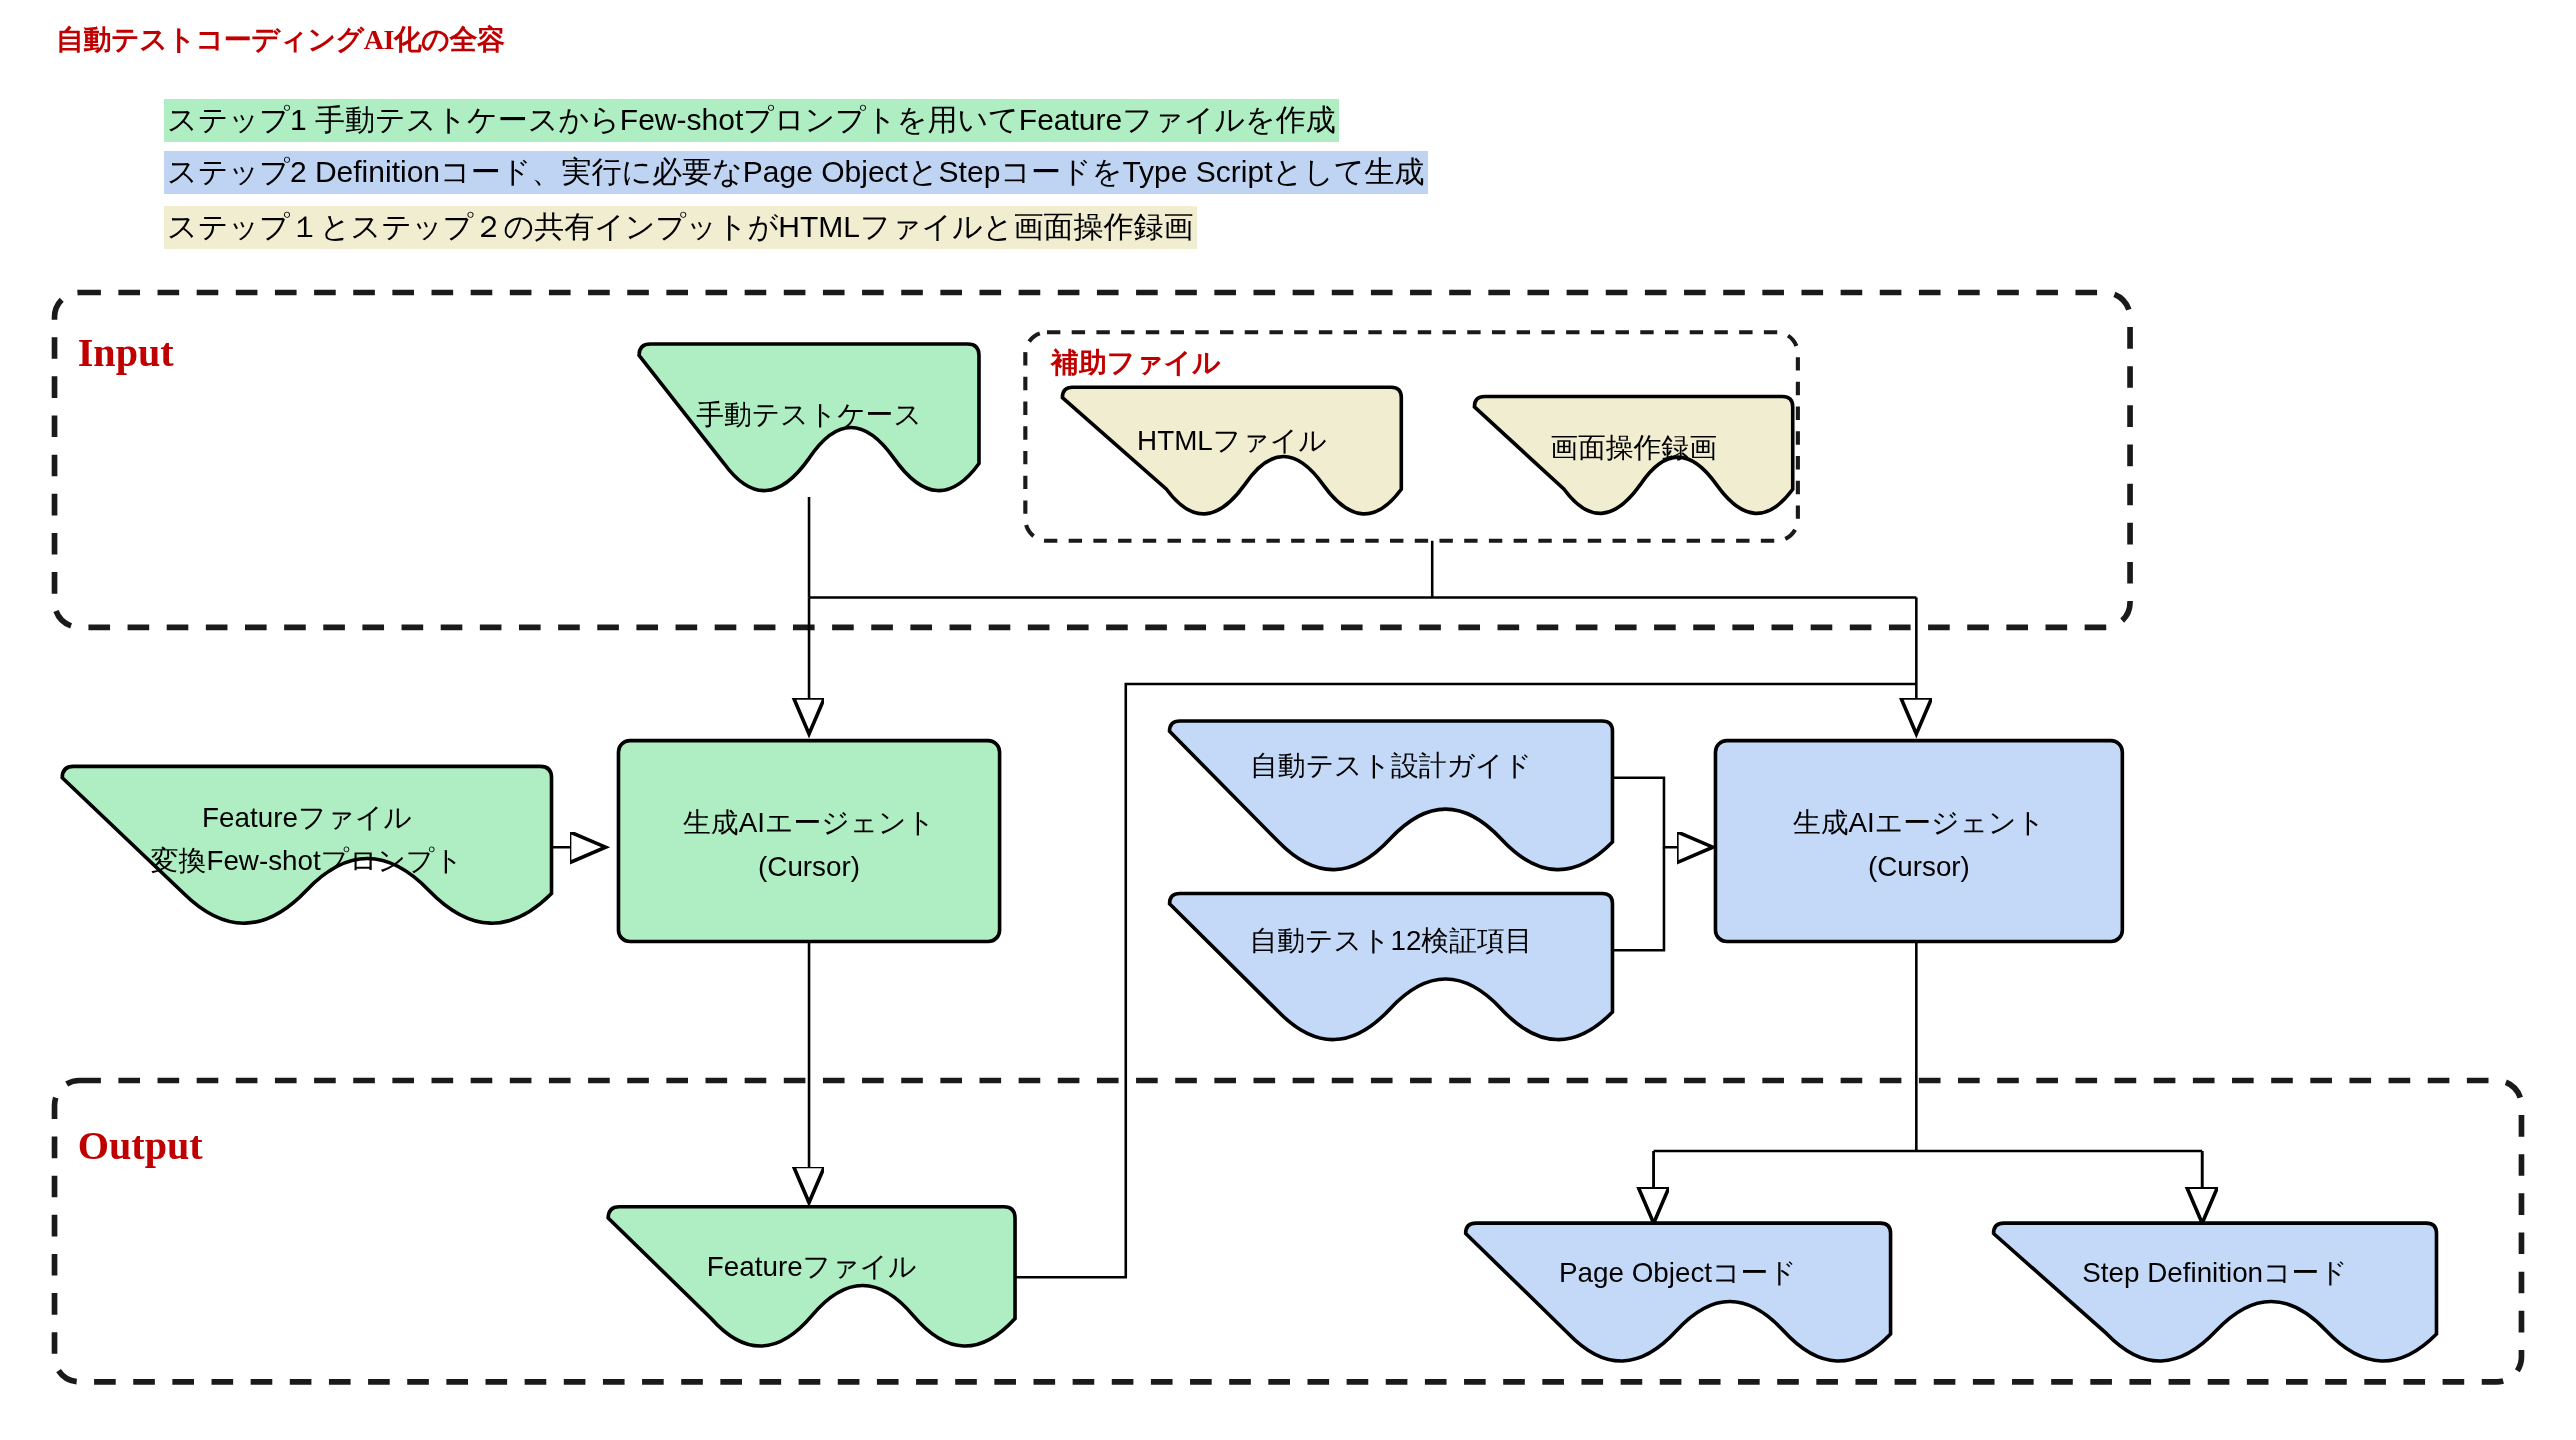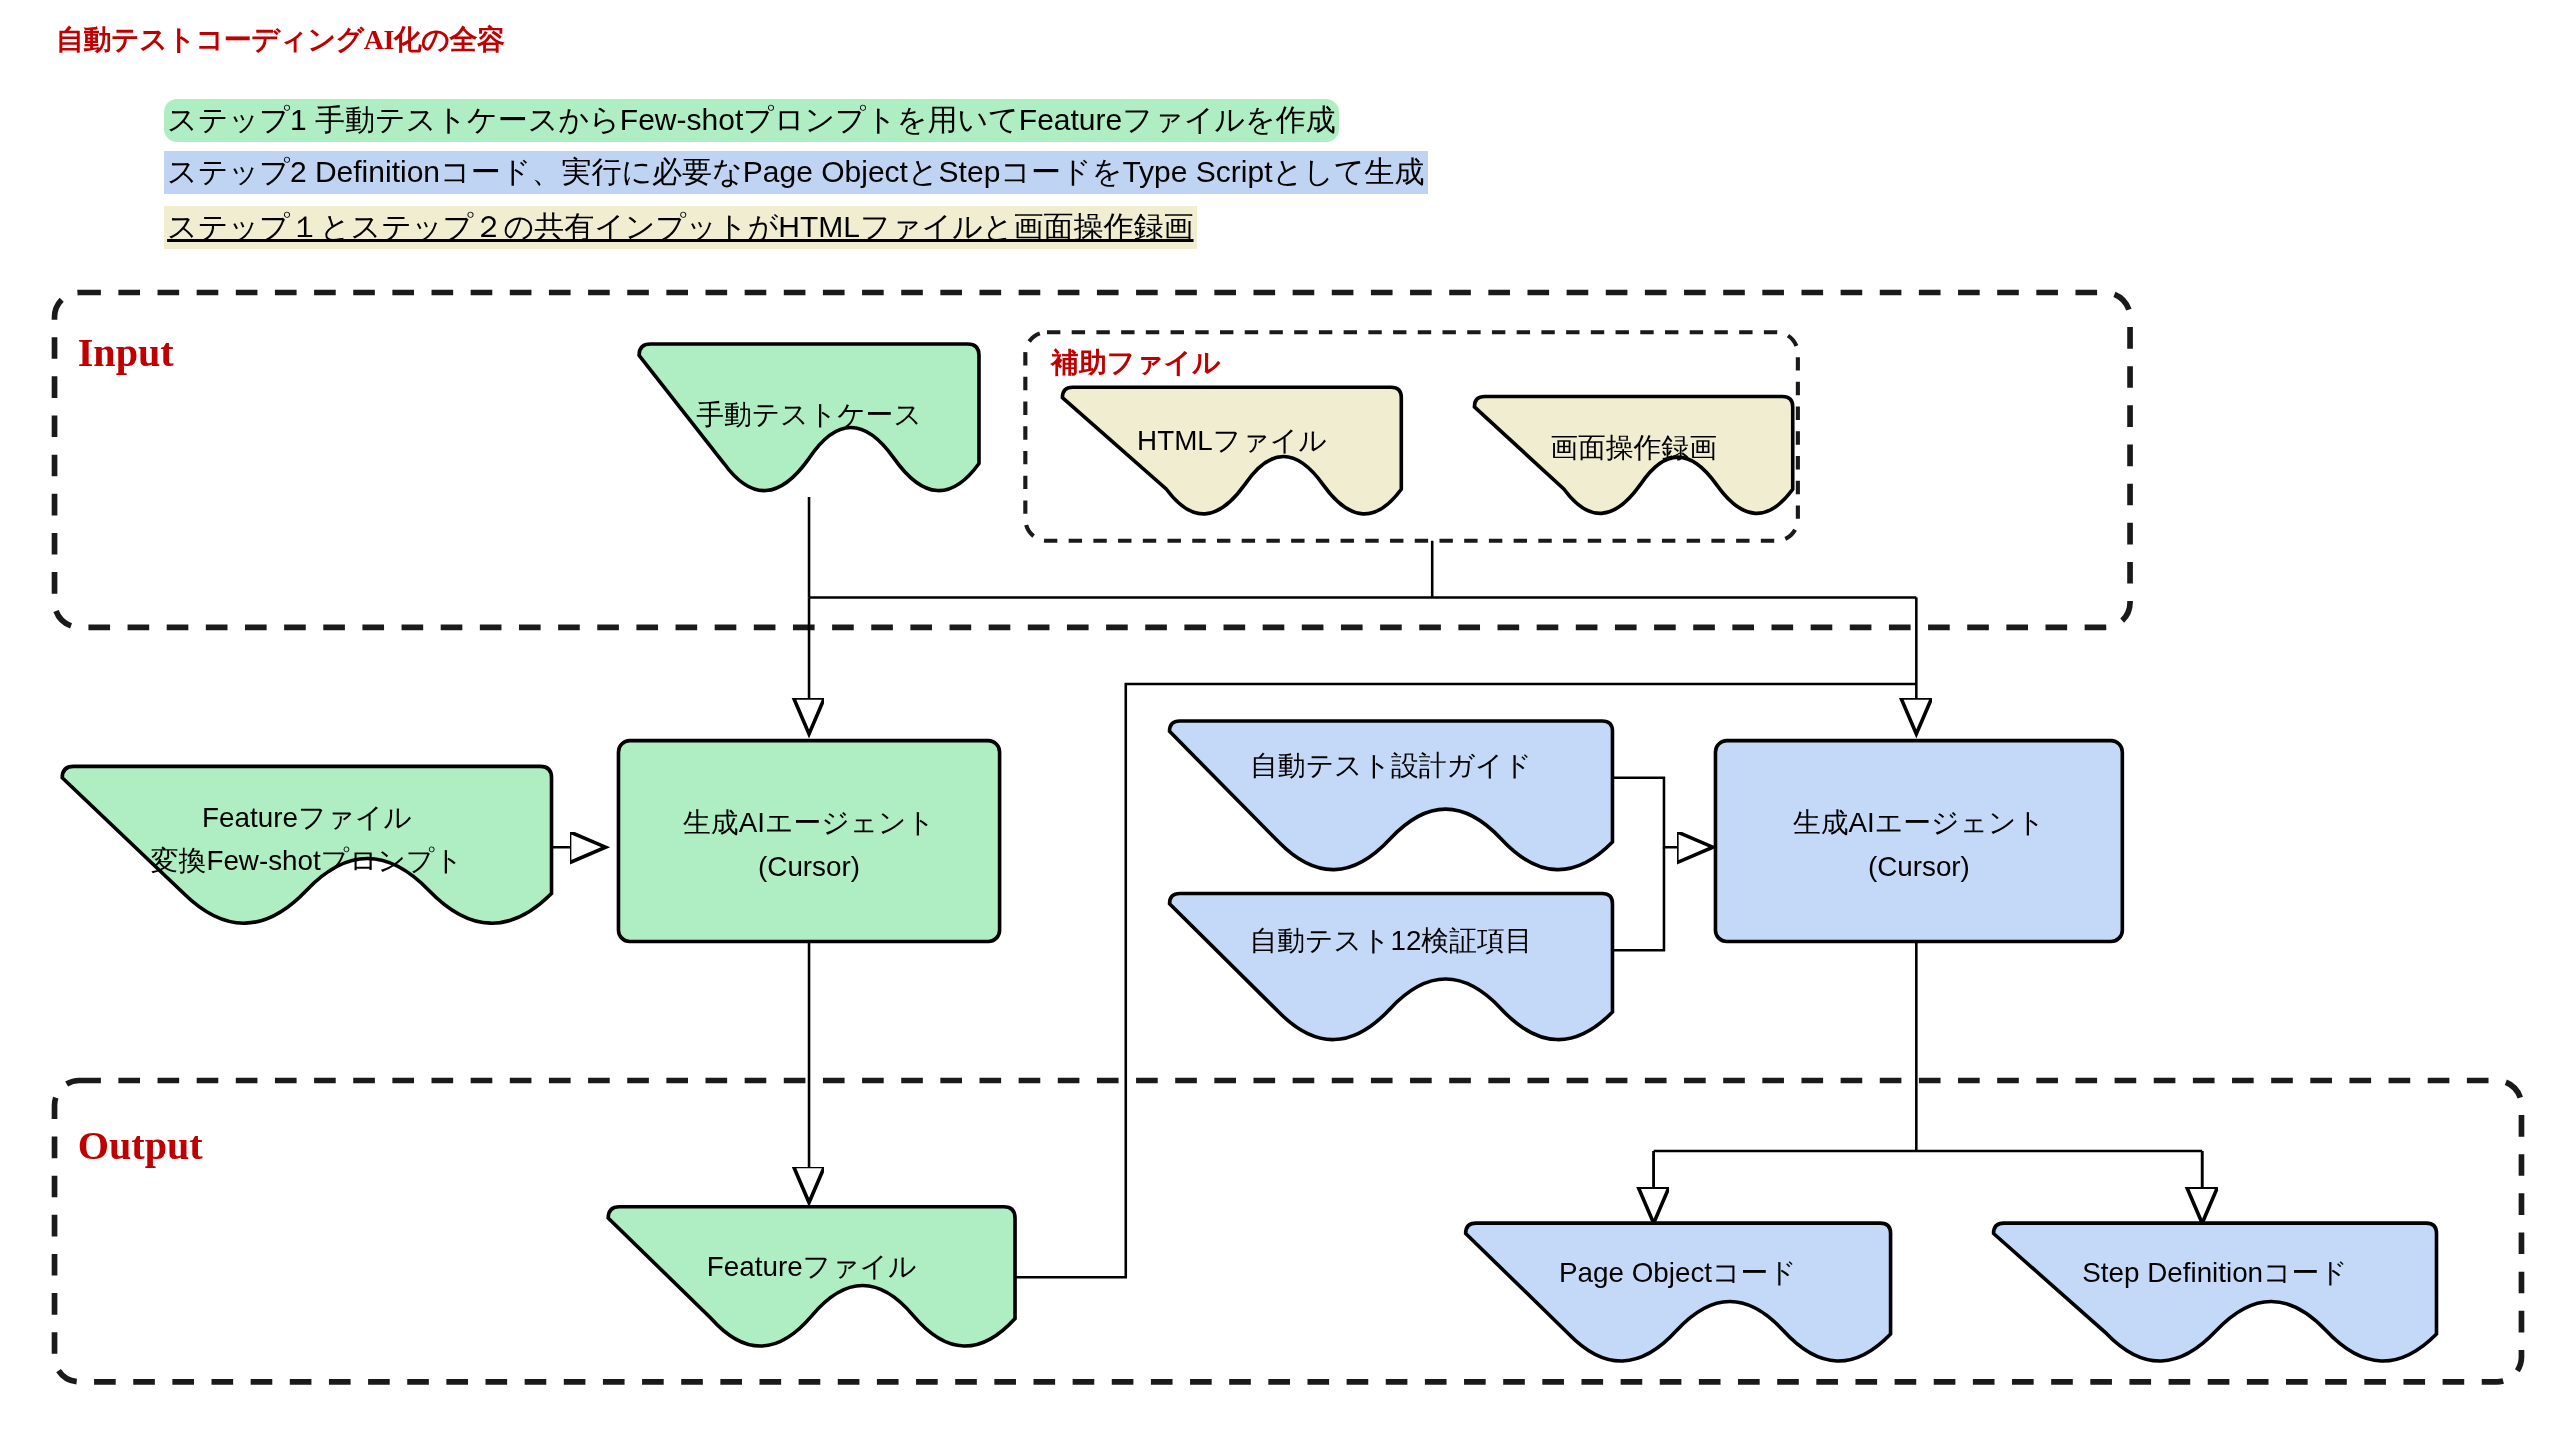--- a/index.html
+++ b/index.html
@@ -3,23 +3,23 @@
 <meta charset="utf-8">
 <style>
   html,body{margin:0;padding:0;background:#ffffff;}
   body{width:2576px;height:1440px;position:relative;overflow:hidden;
        font-family:"Liberation Sans","DejaVu Sans",sans-serif;}
   .title{position:absolute;left:56px;top:20.6px;font-size:28px;font-weight:bold;
          color:#C00000;font-family:"Liberation Serif","DejaVu Serif",serif;
          letter-spacing:-0.5px;white-space:nowrap;}
   .sub{position:absolute;font-size:30px;color:#000000;white-space:nowrap;
        font-family:"Liberation Sans","DejaVu Sans",sans-serif;padding:1px 3.1px;}
-  #sub1{left:164px;top:99px;background:#AFEDC3;border-radius:13px;}
+  #sub1{left:164px;top:99px;background:#AFEDC3;}
   #sub2{left:164px;top:151px;background:#BFD4F2;}
-  #sub3{left:164px;top:206px;background:#F0EDD0;text-decoration:underline;}
+  #sub3{left:164px;top:206px;background:#F0EDD0;}
   svg.diagram{position:absolute;left:0;top:0;width:2576px;height:1440px;}
   .grp-label{font-family:"Liberation Serif","DejaVu Serif",serif;font-weight:bold;
              fill:#C00000;}
   .node-text{font-family:"Liberation Sans","DejaVu Sans",sans-serif;fill:#000000;}
 </style>
 </head>
 <body>
 
 <div class="title">自動テストコーディングAI化の全容</div>
 

